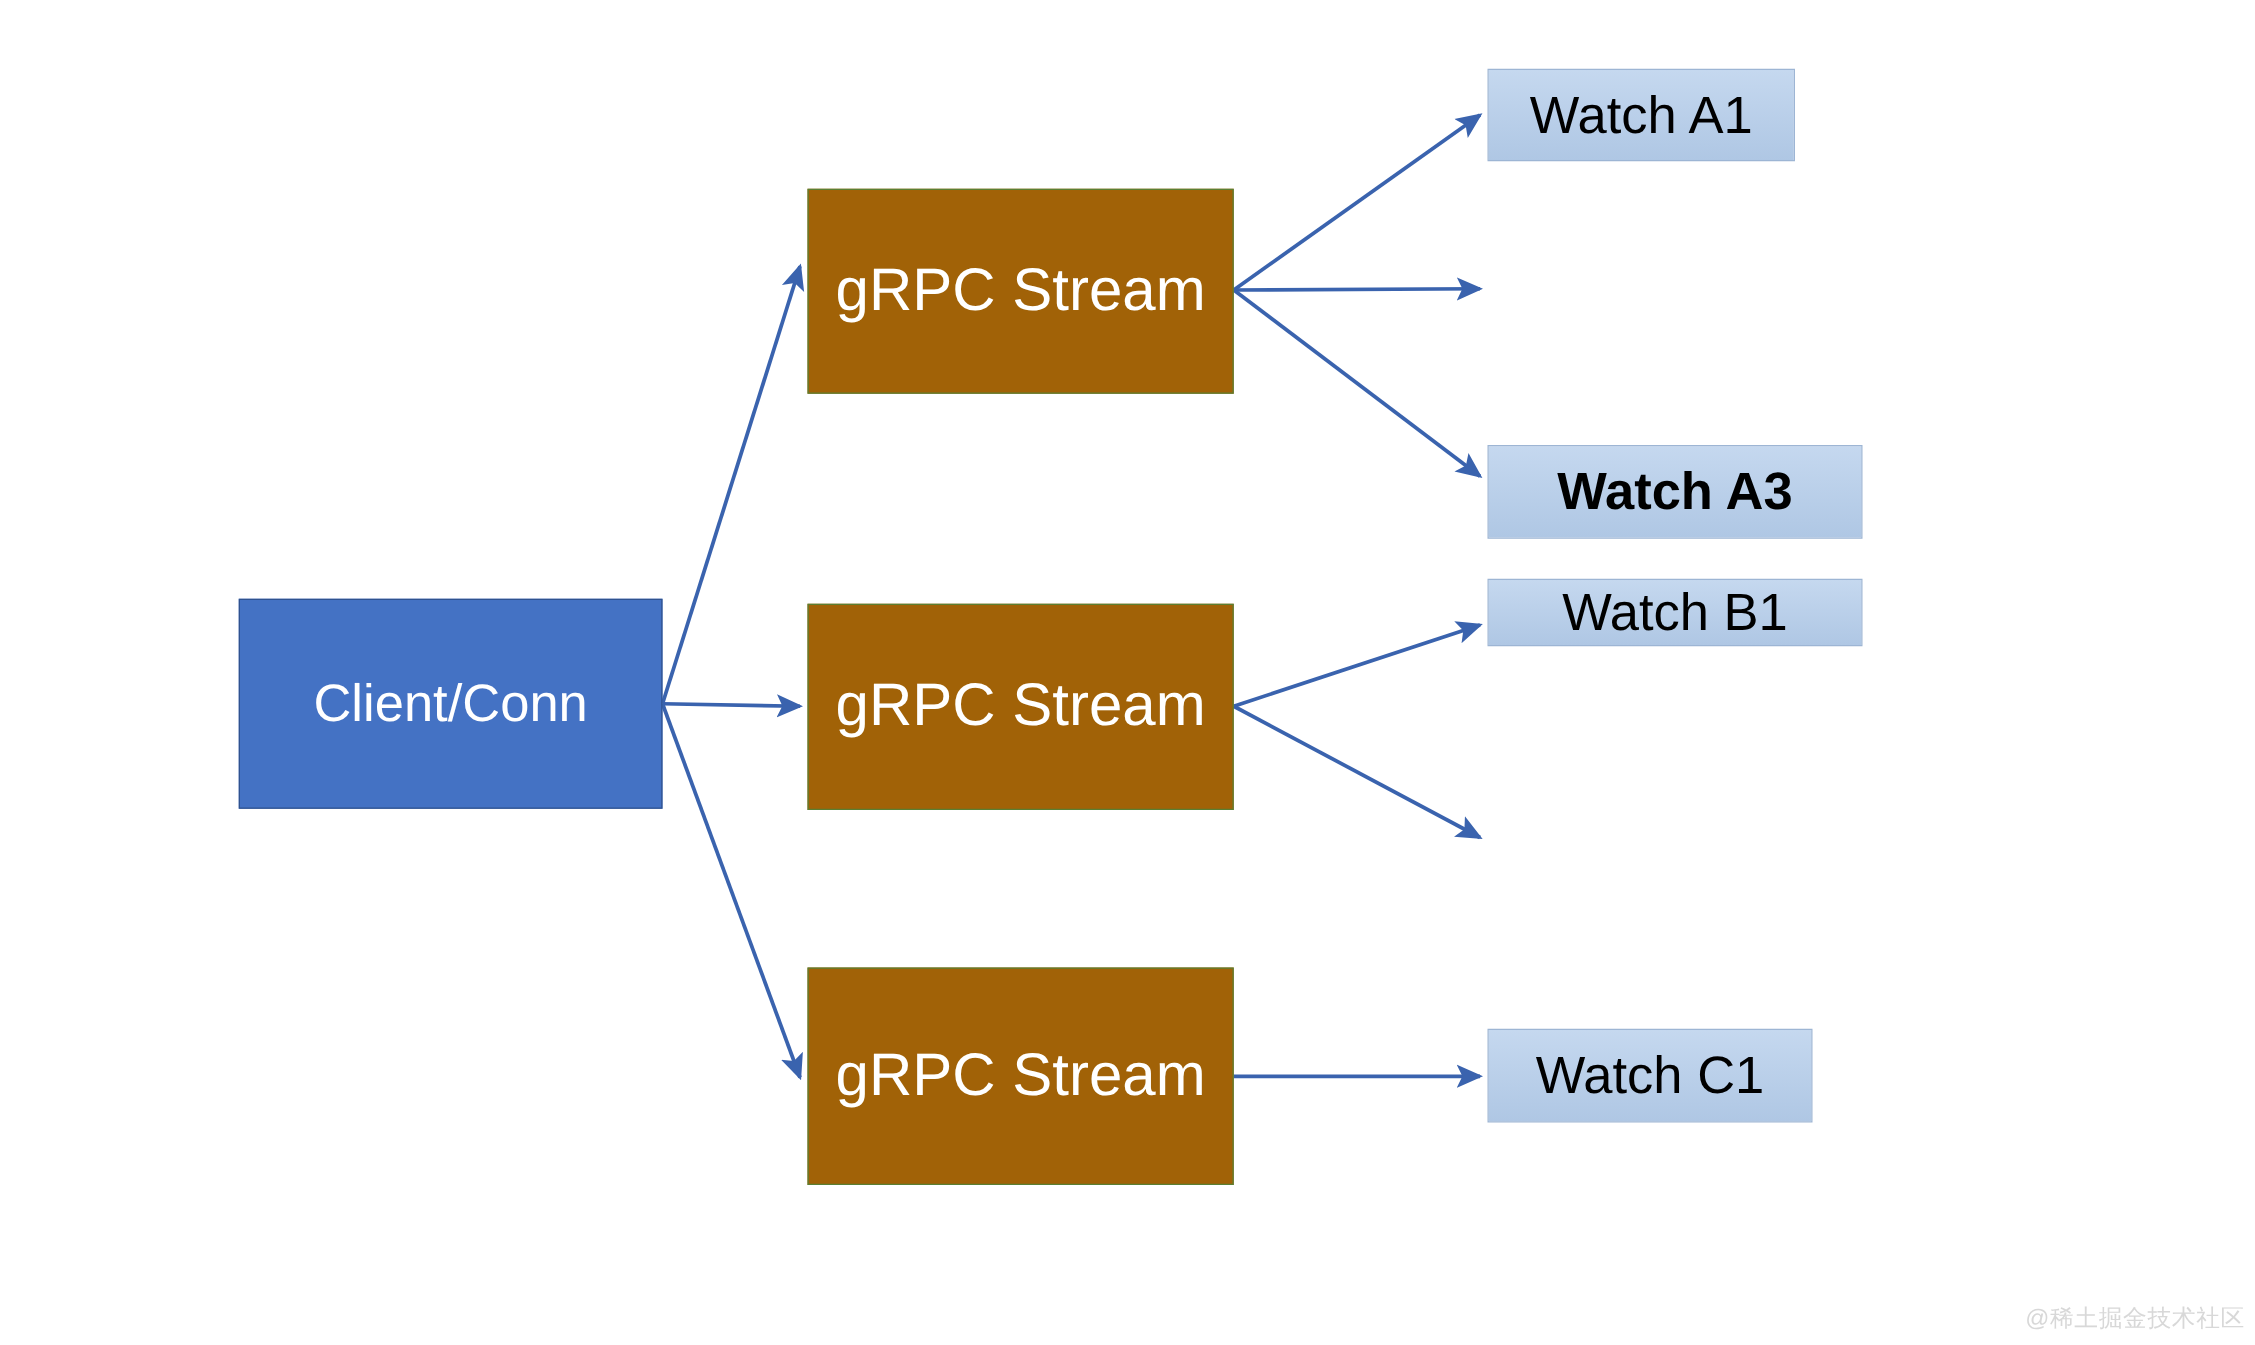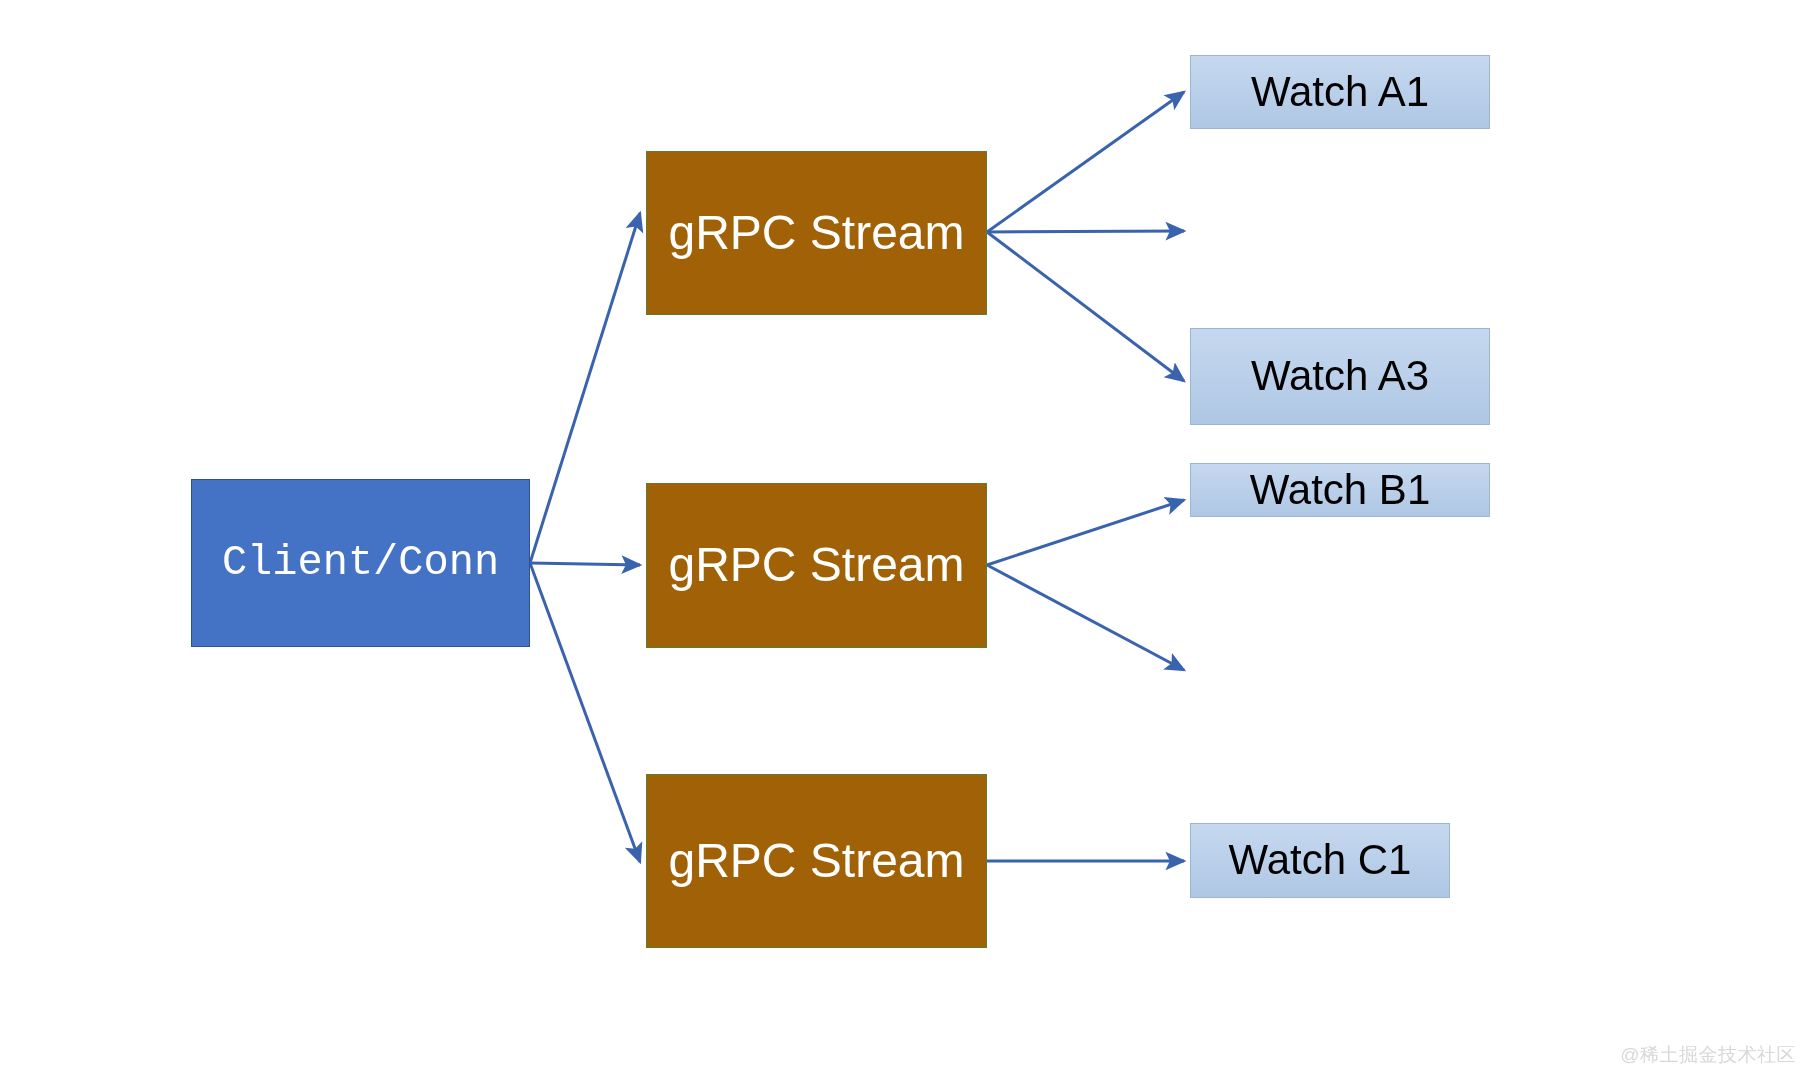--- a/index.html
+++ b/index.html
@@ -35,21 +35,20 @@
     text-align: center;
     line-height: 1.05;
     white-space: nowrap;
   }
   .node-client {
     background: #4472C4;
     border: 1.5px solid #2F528F;
     color: #FFFFFF;
     font-size: 42px;
     font-weight: 400;
-    font-family: Liberation Mono, monospace;
   }
   .node-stream {
     background: #a16207;
     border: 1.5px solid #5B7F32;
     color: #FFFFFF;
     font-size: 48px;
     font-weight: 400;
   }
   .node-watch {
     background: linear-gradient(180deg, #C5D8EF 0%, #AFC7E4 100%);
@@ -103,24 +102,24 @@
   <div class="node node-stream" style="left: 646px; top: 151px; width: 341px; height: 164px;">
     <span class="node-label">gRPC Stream</span>
   </div>
   <div class="node node-stream" style="left: 646px; top: 483px; width: 341px; height: 165px;">
     <span class="node-label">gRPC Stream</span>
   </div>
   <div class="node node-stream" style="left: 646px; top: 774px; width: 341px; height: 174px;">
     <span class="node-label">gRPC Stream</span>
   </div>
 
-  <div class="node node-watch" style="left: 1190px; top: 55px; width: 300px; height: 74px;">
+  <div class="node node-watch" style="left: 1190px; top: 55px; width: 246px; height: 74px;">
     <span class="node-label">Watch A1</span>
   </div>
-  <div class="node node-watch" style="left: 1190px; top: 328px; width: 300px; height: 97px;">
+  <div class="node node-watch" style="left: 1190px; top: 356px; width: 300px; height: 75px; font-weight: bold;">
     <span class="node-label">Watch A3</span>
   </div>
   <div class="node node-watch" style="left: 1190px; top: 463px; width: 300px; height: 54px;">
     <span class="node-label">Watch B1</span>
   </div>
   <div class="node node-watch" style="left: 1190px; top: 823px; width: 260px; height: 75px;">
     <span class="node-label">Watch C1</span>
   </div>
 
   <div id="watermark">@稀土掘金技术社区</div>

